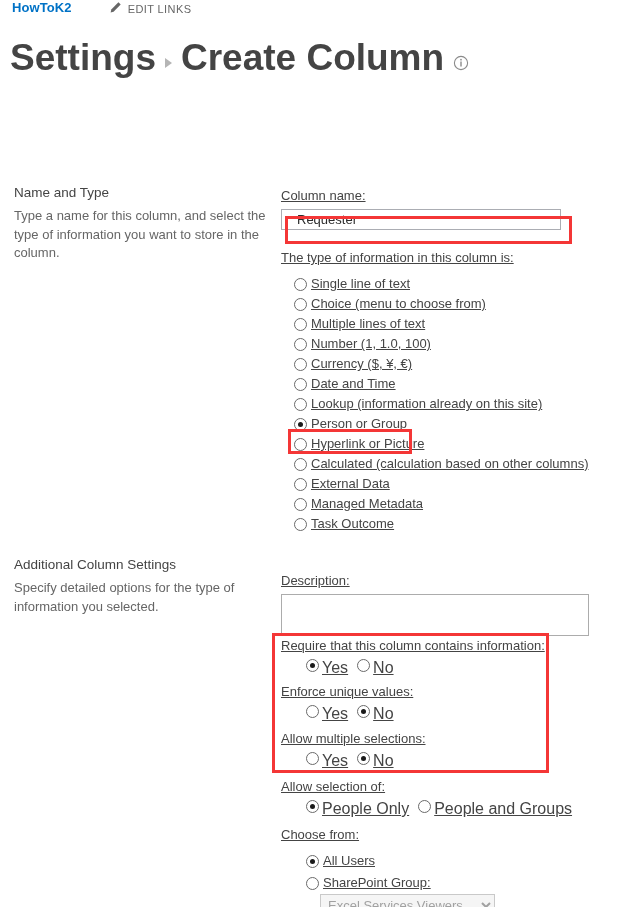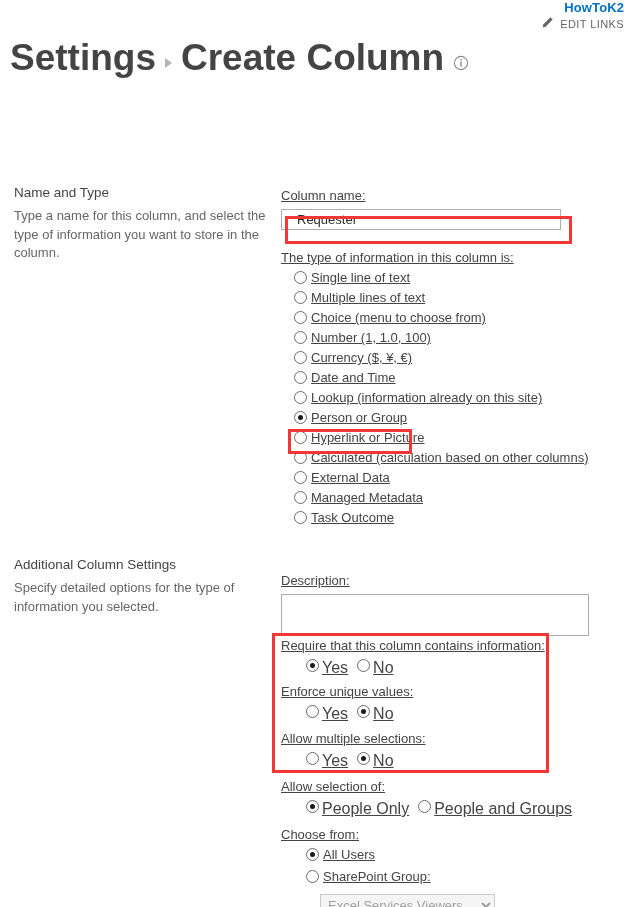--- a/index.html
+++ b/index.html
@@ -9,22 +9,22 @@
     background: #ffffff;
     font-family: "Liberation Sans", sans-serif;
     color: #444444;
     overflow: hidden;
   }
 
   
   .topbar {
     height: 32px;
     display: flex;
-    align-items: flex-end;
-    flex-direction: column;
+    align-items: flex-start;
+    padding-left: 12px;
   }
   .site-link {
     color: #0072c6;
     font-size: 13px;
     font-weight: bold;
     letter-spacing: .1px;
     text-decoration: none;
   }
   .edit-links {
     display: flex;
@@ -103,21 +103,21 @@
   
   .redbox {
     position: absolute;
     border: 3px solid #f43636;
     pointer-events: none;
   }
 
   
   .radio-row {
     display: flex;
-    align-items: flex-start;
+    align-items: flex-end;
     height: 20px;
     gap: 4px;
   }
   .radio-row .rlabel {
     font-size: 13px;
     color: #444;
     line-height: 14px;
     white-space: nowrap;
   }
   .type-list { margin-left: 13px; }
@@ -229,25 +229,25 @@
   <div class="right-block" style="top:167px;">
     <div class="field-label">The type of information in this column is:</div>
     <div class="type-list">
 
       <div class="radio-row">
         <input type="radio" name="coltype" style="">
         <span class="rlabel">Single line of text</span>
       </div>
       <div class="radio-row">
         <input type="radio" name="coltype" style="">
+        <span class="rlabel">Choice (menu to choose from)</span>
+      </div>
+      <div class="radio-row">
+        <input type="radio" name="coltype" style="">
         <span class="rlabel">Multiple lines of text</span>
-      </div>
-      <div class="radio-row">
-        <input type="radio" name="coltype" style="">
-        <span class="rlabel">Choice (menu to choose from)</span>
       </div>
       <div class="radio-row">
         <input type="radio" name="coltype" style="">
         <span class="rlabel">Number (1, 1.0, 100)</span>
       </div>
       <div class="radio-row">
         <input type="radio" name="coltype" style="">
         <span class="rlabel">Currency ($, ¥, €)</span>
       </div>
       <div class="radio-row">

